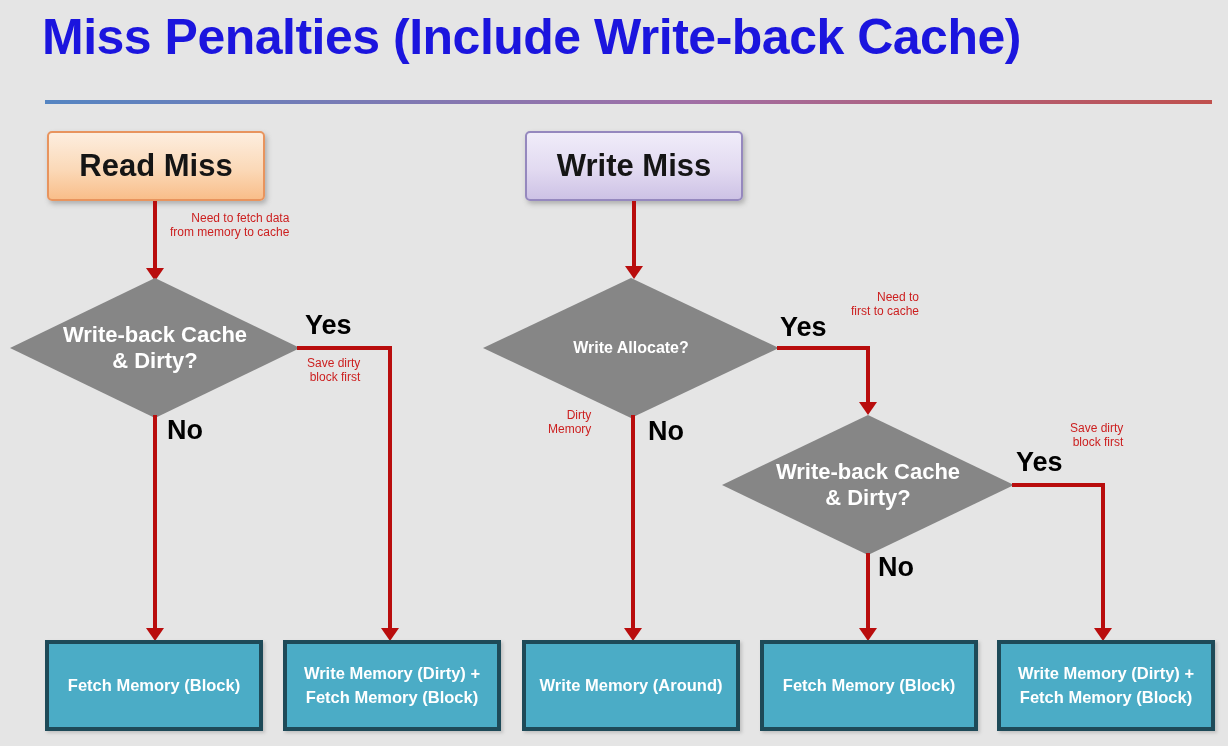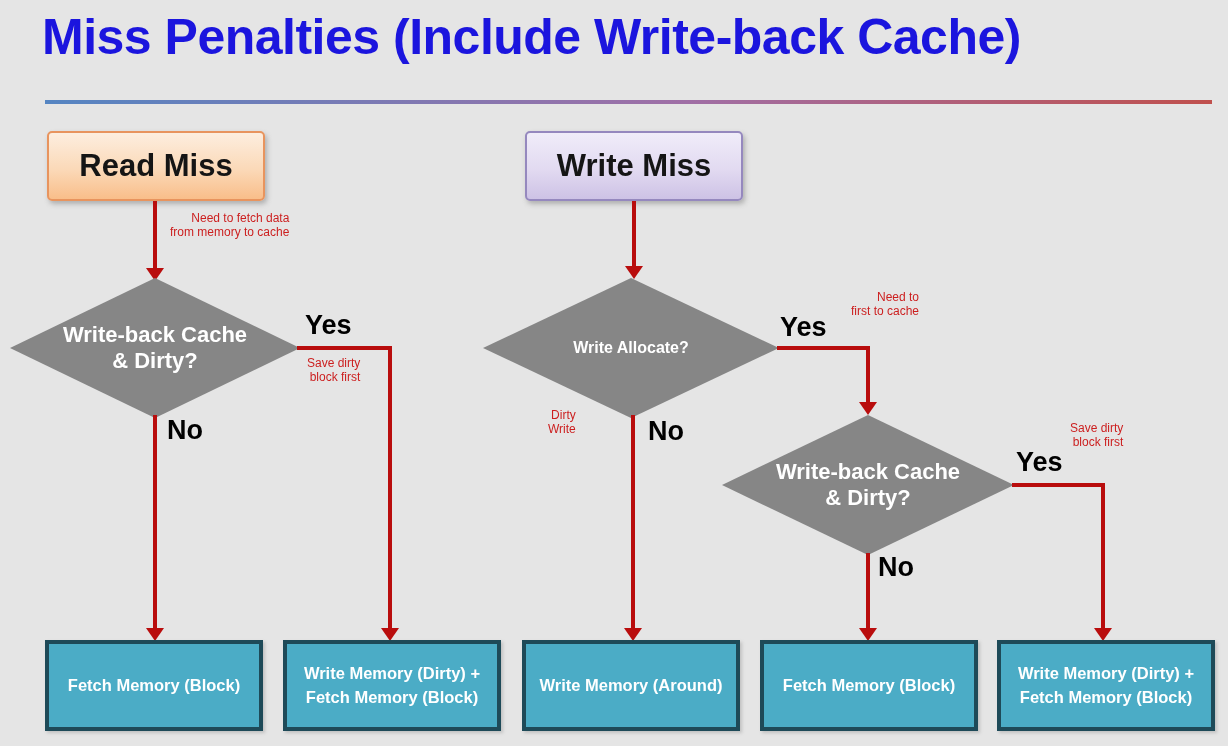--- a/index.html
+++ b/index.html
@@ -166,21 +166,21 @@
   <div class="rl" style="left:777px; top:346px; width:93px; height:4px;"></div>
   <div class="rl" style="left:866px; top:346px; width:4px; height:58px;"></div>
   <div class="ah" style="left:859px; top:402px;"></div>
   <div class="note" style="left:851px; top:290px;">
     <span>Need to</span><br>
     <span>first to cache</span>
   </div>
 
   <div class="note" style="left:548px; top:408px;">
     <span>Dirty</span><br>
-    <span>Write</span>
+    <span>Memory</span>
   </div>
   <div class="yn" style="left:648px; top:416px;">No</div>
   <div class="rl" style="left:631px; top:415px; width:4px; height:215px;"></div>
   <div class="ah" style="left:624px; top:628px;"></div>
 
   <div class="diamond" style="left:722px; top:415px; width:292px; height:140px;">
     <div>
       <span>Write-back Cache</span><br>
       <span>&amp; Dirty?</span>
     </div>

